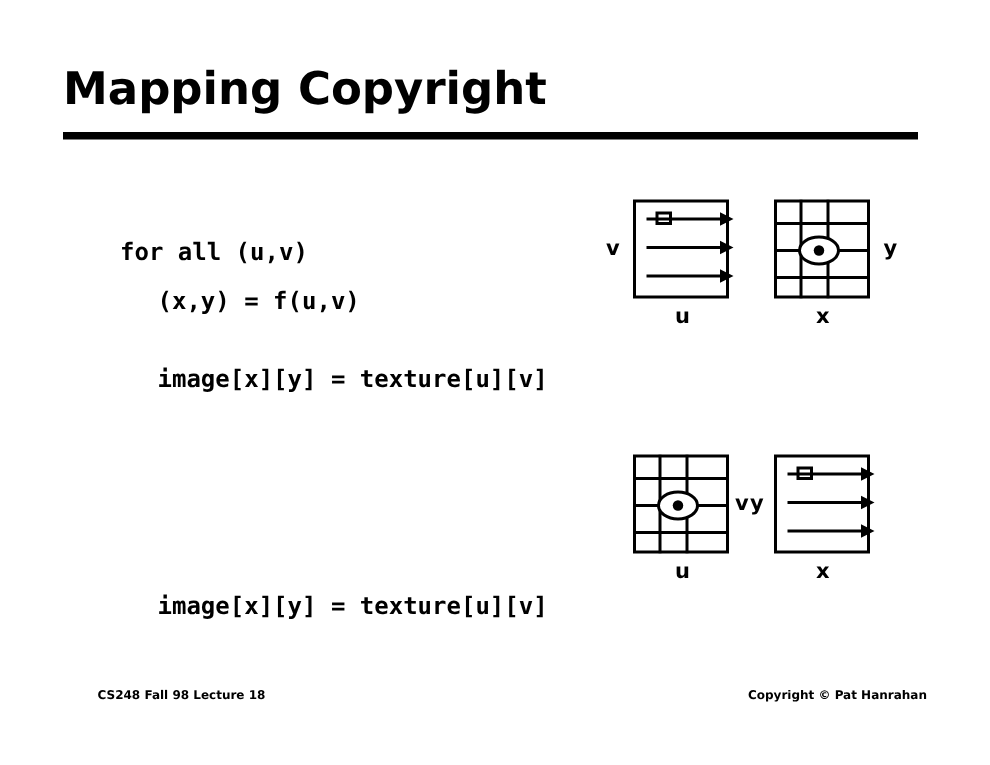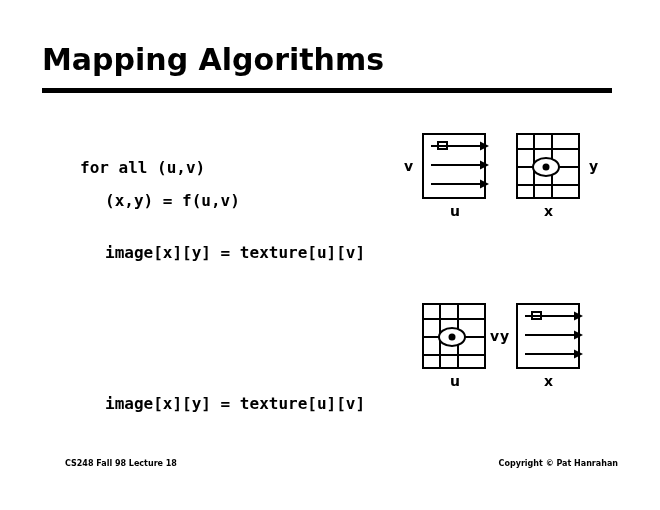--- a/index.html
+++ b/index.html
@@ -101,21 +101,21 @@
     color: #000;
     text-align: right;
     padding-left: 41px;
   }
 </style>
 </head>
 <body>
 
 <div id="slide">
 
-  <div id="title">Mapping Algorithms</div>
+  <div id="title">Mapping Copyright</div>
   <div id="title-rule"></div>
 
 
   <div class="code" style="left:80px; top:158px;">for all (u,v)</div>
 
   <div class="code" style="left:105px; top:191px;">(x,y) = f(u,v)</div>
 
   <div class="code" style="left:105px; top:243px;">image[x][y] = texture[u][v]</div>
 
   <div class="diagram">

